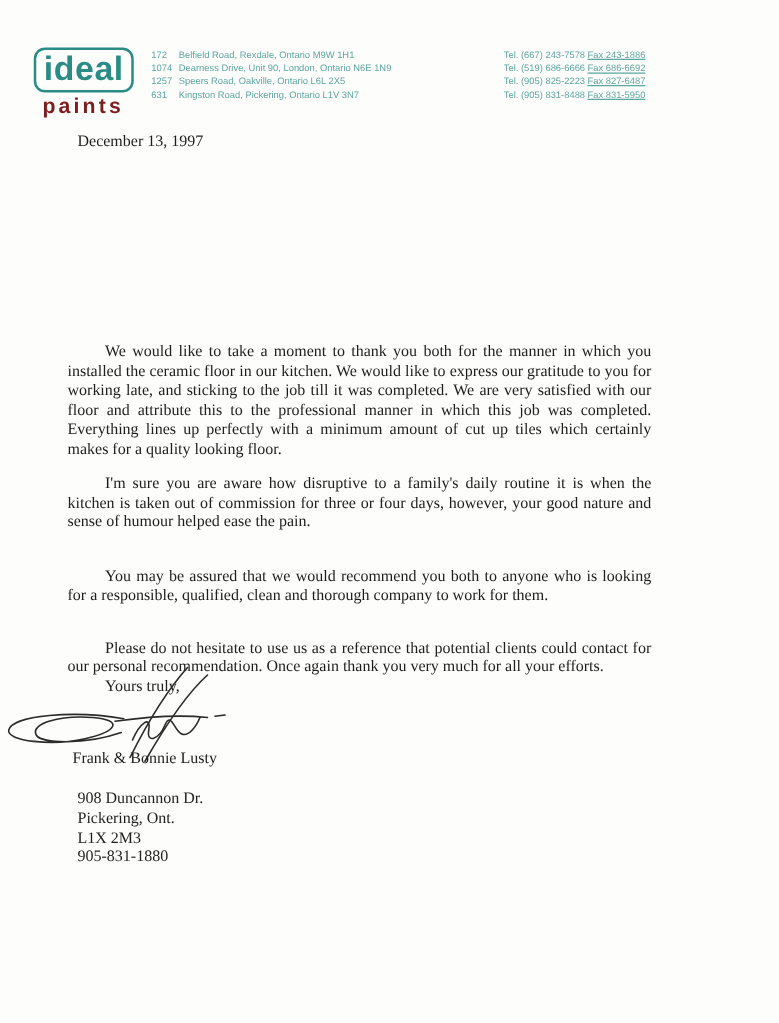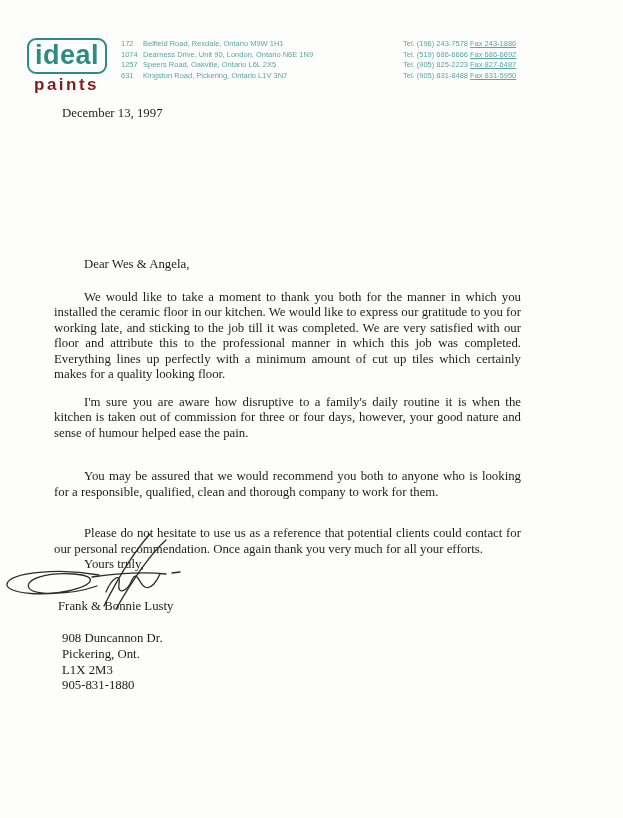--- a/index.html
+++ b/index.html
@@ -67,21 +67,21 @@
 
 <div class="page">
 
   <div class="logo-box">ideal</div>
   <div class="logo-sub">paints</div>
 
   <div class="lh-rows">
     <div class="lh-row">
       <span class="lh-num">172</span>
       <span class="lh-street">Belfield Road, Rexdale, Ontario M9W 1H1</span>
-      <span class="lh-tel">Tel. (196) 243-7578</span>
+      <span class="lh-tel">Tel. (667) 243-7578</span>
       <span class="lh-fax">Fax 243-1886</span>
     </div>
     <div class="lh-row">
       <span class="lh-num">1074</span>
       <span class="lh-street">Dearness Drive, Unit 90, London, Ontario N6E 1N9</span>
       <span class="lh-tel">Tel. (519) 686-6666</span>
       <span class="lh-fax">Fax 686-6692</span>
     </div>
     <div class="lh-row">
       <span class="lh-num">1257</span>
@@ -94,21 +94,20 @@
       <span class="lh-street">Kingston Road, Pickering, Ontario L1V 3N7</span>
       <span class="lh-tel">Tel. (905) 831-8488</span>
       <span class="lh-fax">Fax 831-5950</span>
     </div>
   </div>
 
   <div class="date">December 13, 1997</div>
 
 
   <div class="letter-body">
-    <p class="salutation">Dear Wes &amp; Angela,</p>
     <p class="p1">We would like to take a moment to thank you both for the manner in which you installed the ceramic floor in our kitchen.  We would like to express our gratitude to you for working late, and sticking to the job till it was completed.  We are very satisfied with our floor and attribute this to the professional manner in which this job was completed.  Everything lines up perfectly with a minimum amount of cut up tiles which certainly makes for a quality looking floor.</p>
     <p class="p2">I'm  sure you are aware how disruptive to a family's daily routine it is when the kitchen is taken out of commission for three or four days, however, your good nature and sense of humour helped ease the pain.</p>
     <p class="p3">You may be assured that we would recommend you both to anyone who is looking for a responsible, qualified, clean and thorough company to work for them.</p>
     <p class="p4">Please do not hesitate to use us as a reference that potential clients could contact for our personal recommendation.  Once again thank you very much for all your efforts.</p>
     <p class="closing">Yours truly,</p>
   </div>
 
   <svg class="signature" width="200" height="85" viewBox="0 0 200 85" fill="none" xmlns="http://www.w3.org/2000/svg">
     <g stroke="#2b2b2b" stroke-width="1.3" stroke-linecap="round" fill="none">
       <path d="M99 47 C60 40 10 44 7 56 C5 65 42 69 68 63 C94 57 99 48 74 46 C48 44 24 51 29 60 C33 67 68 68 97 58"></path>

